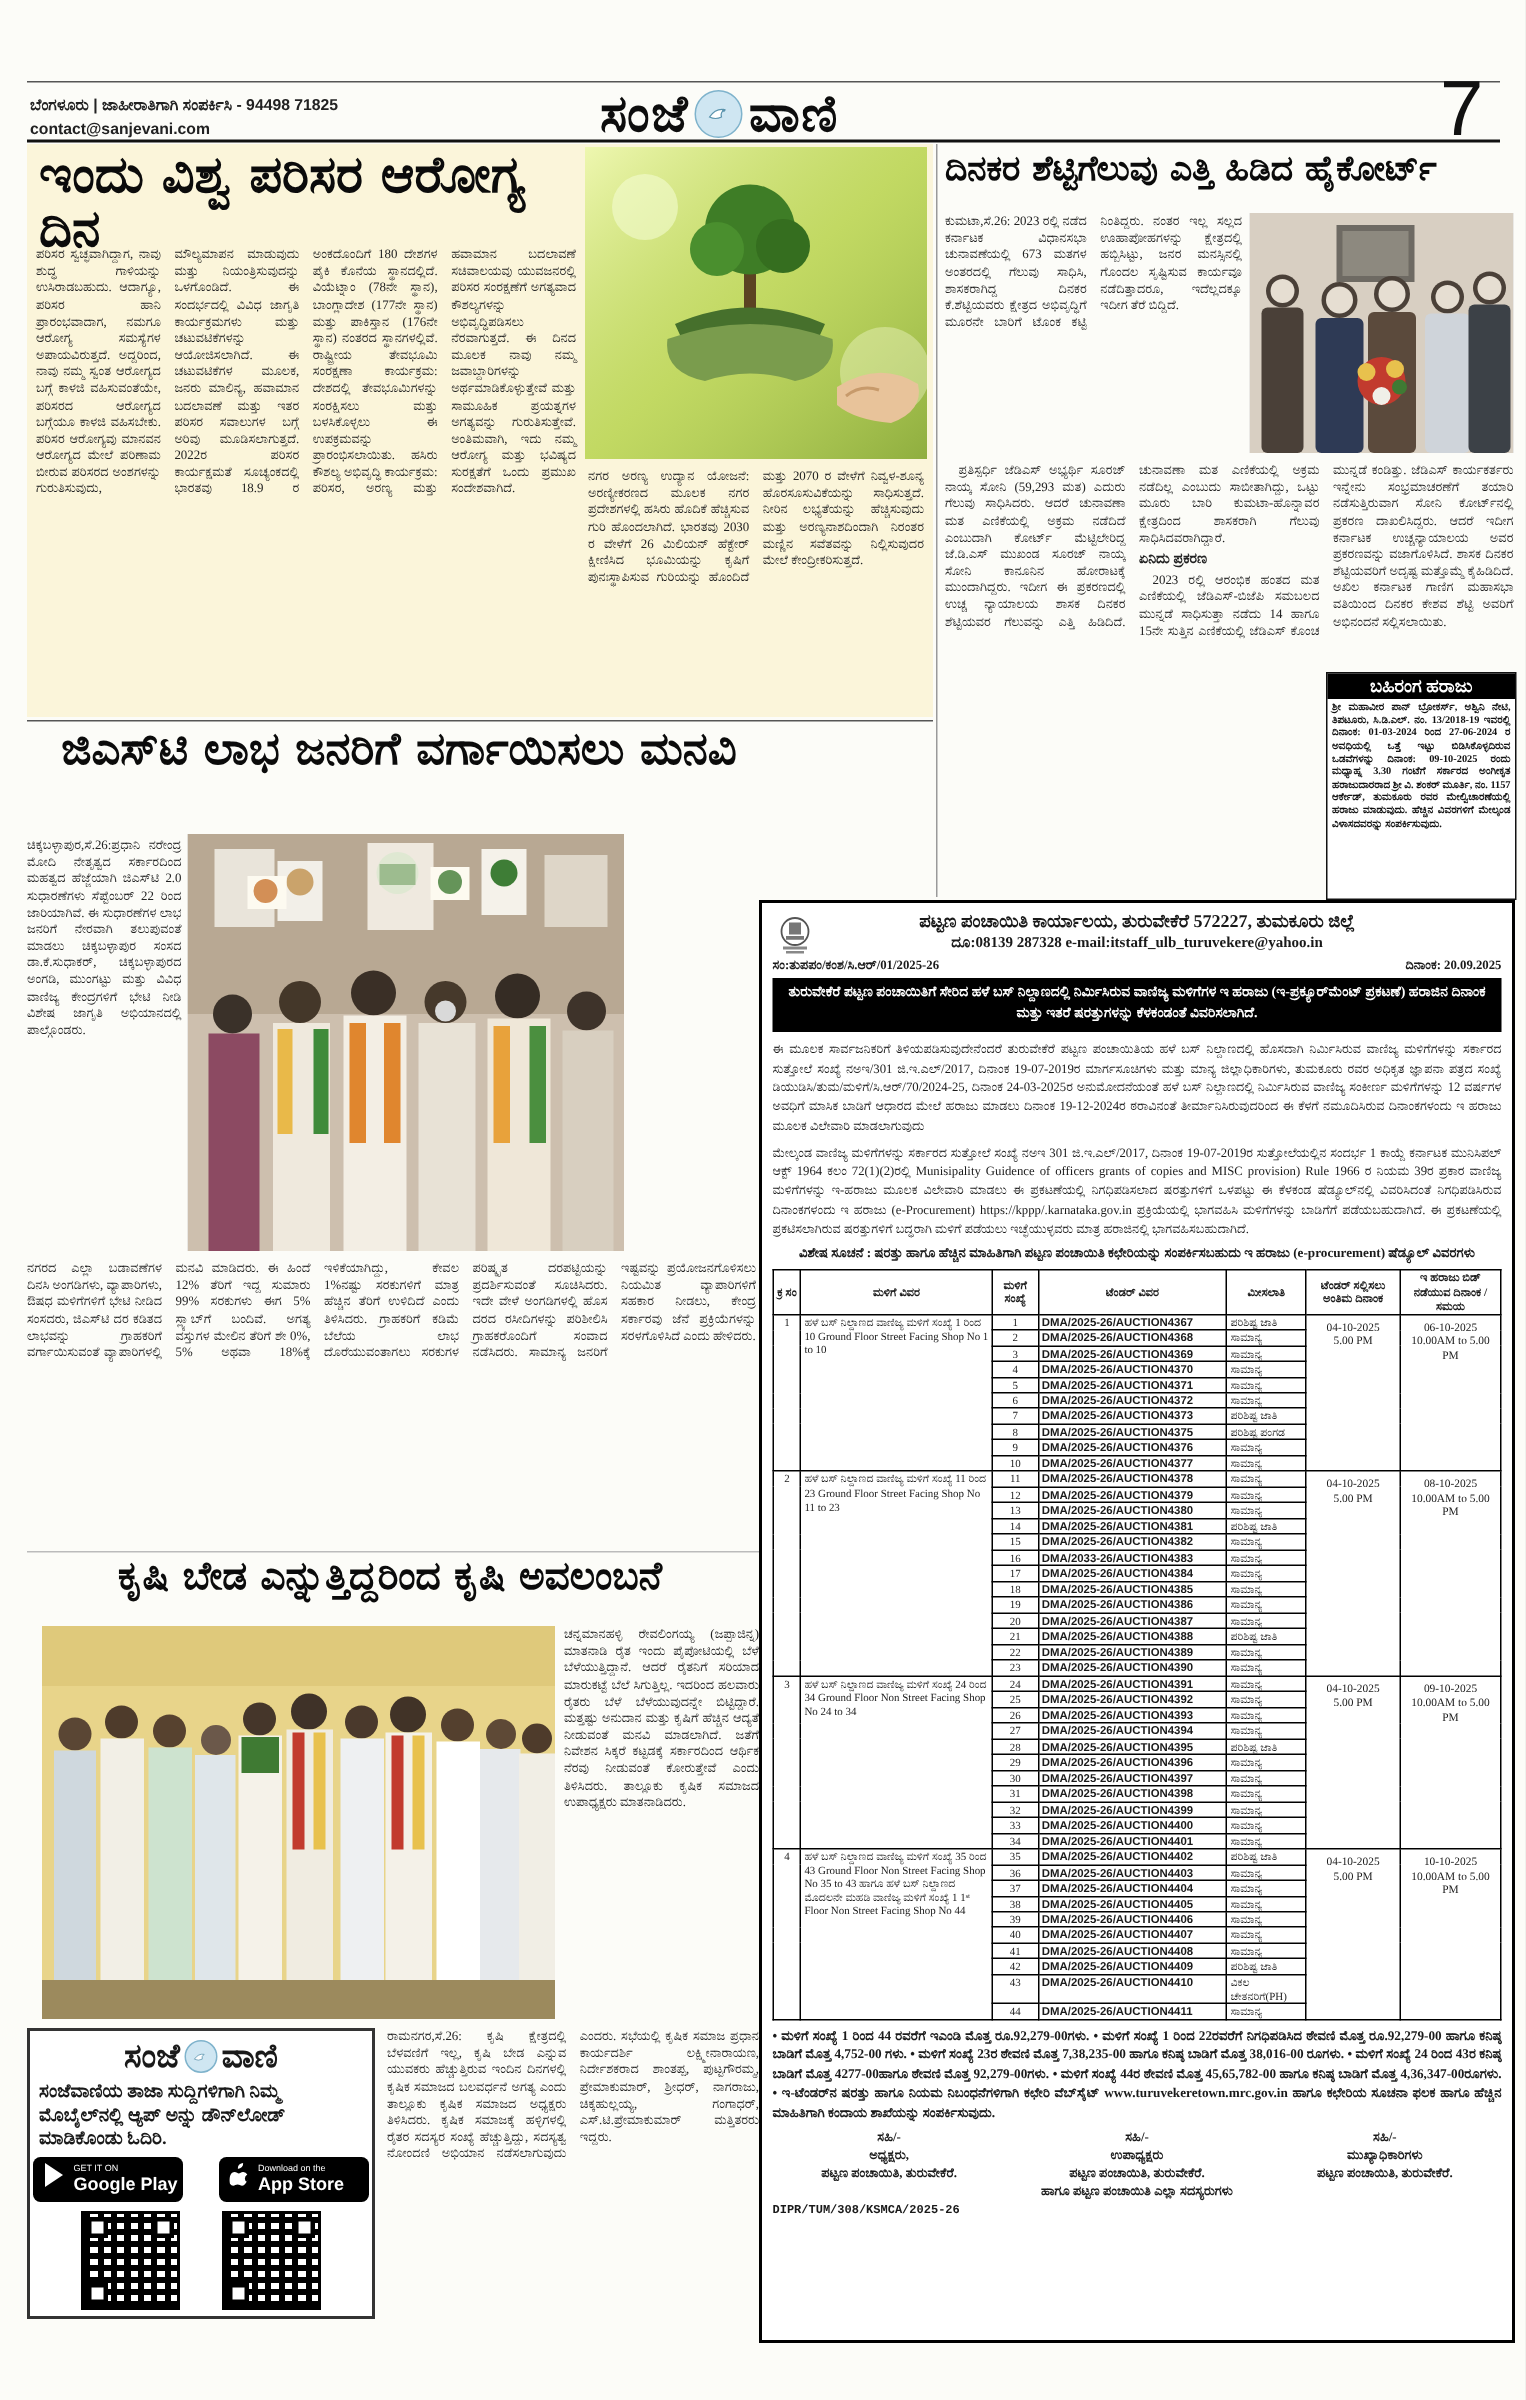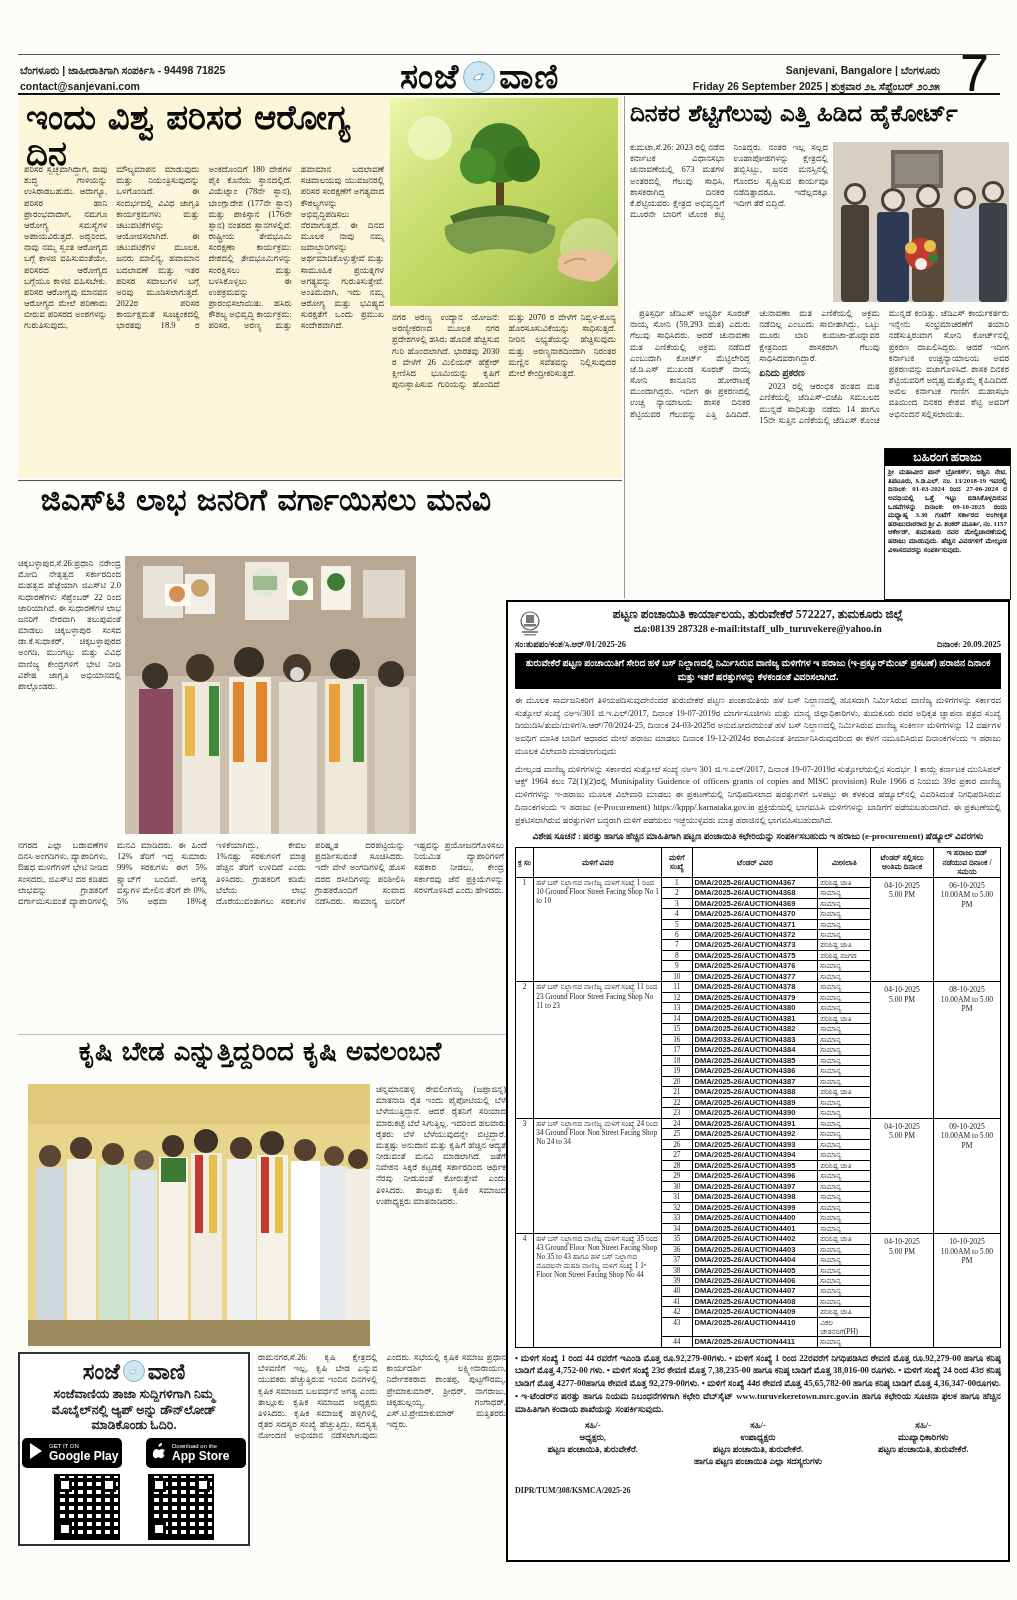--- a/index.html
+++ b/index.html
@@ -52,21 +52,21 @@
   #agri-headline{left:40px;top:1038px;width:440px;font-size:26px;line-height:1.05;text-align:center;}
   #agri-photo{left:28px;top:1084px;width:342px;height:262px;overflow:hidden;}
   #agri-body-right{left:376px;top:1084px;width:130px;height:262px;}
   #agri-body-bottom{left:258px;top:1352px;width:248px;height:242px;}
 
   
   #app-ad{left:18px;top:1352px;width:232px;height:194px;border:2px solid #333;background:#fff;
           display:flex;flex-direction:column;align-items:center;padding:4px 6px;box-sizing:border-box;}
   .ad-logo{display:flex;align-items:center;gap:3px;font-size:22px;font-weight:bold;font-family:"DejaVu Serif",serif;}
   .ad-logo .mast-logo{width:20px;height:20px;}
-  .ad-msg{font-size:12.5px;font-weight:bold;text-align:center;line-height:1.25;margin:3px 0 4px;}
+  .ad-msg{font-size:12.5px;font-weight:bold;line-height:1.25;margin:3px 0 4px;}
   .badges{display:flex;gap:24px;}
   .badge{width:100px;height:30px;background:#000;border-radius:5px;color:#fff;display:flex;align-items:center;
          gap:6px;padding:0 7px;box-sizing:border-box;font-family:"Liberation Sans",sans-serif;}
   .badge .b1{font-size:6px;line-height:1.1;}
   .badge .b2{font-size:12px;font-weight:bold;line-height:1.05;white-space:nowrap;}
   .qr-row{display:flex;gap:28px;margin-top:6px;}
   .qr{width:62px;height:62px;border:2px solid #000;position:relative;
       background:
         repeating-linear-gradient(0deg,#000 0 4px,transparent 4px 8px),
         repeating-linear-gradient(90deg,#000 0 4px,#fff 4px 9px);}
@@ -88,21 +88,21 @@
   table.tn-table{border-collapse:collapse;width:100%;table-layout:fixed;margin-top:2px;}
   .tn-table th,.tn-table td{border:1px solid #000;font-size:7.3px;line-height:1.25;padding:0 2px;
       overflow:hidden;vertical-align:top;}
   .tn-table th{font-weight:bold;text-align:center;vertical-align:middle;font-size:7.6px;}
   .tn-table td.c{text-align:center;}
   .tn-table td.tender-no{font-family:"Liberation Sans",sans-serif;font-size:7.6px;font-weight:bold;white-space:nowrap;}
   .tn-table td.dates{text-align:center;vertical-align:top;padding-top:3px;font-size:7.6px;}
   .tn-notes{font-size:8.8px;line-height:1.45;text-align:justify;margin-top:4px;font-weight:bold;}
   .tn-sigs{display:flex;justify-content:space-between;margin-top:4px;font-size:8.6px;font-weight:bold;text-align:center;line-height:1.4;}
   .tn-sigs>div{width:32%;}
-  .tn-dipr{font-size:8px;font-weight:bold;margin-top:18px;font-family:Liberation Serif, serif;}
+  .tn-dipr{font-size:8px;font-weight:bold;margin-top:2px;font-family:Liberation Mono, monospace;}
 
   
   .photo{background:#ddd;}
 </style>
 </head>
 <body>
 
 <div class="page">
 
   <div class="rule-h" style="left:18px;top:54px;width:982px;"></div>
@@ -114,24 +114,20 @@
     <div class="masthead">
       <span>ಸಂಜೆ</span>
       <span class="mast-logo">
         <svg width="20" height="20" viewBox="0 0 20 20">
             <path d="M4 12 Q8 6 14 7 Q11 9 12 12 Q8 14 4 12 Z" fill="#fff" stroke="#5a93ad" stroke-width="0.8"></path>
             <circle cx="13.5" cy="7.5" r="1" fill="#5a93ad"></circle>
           </svg>
       </span>
       <span>ವಾಣಿ</span>
     </div>
-  </div>
-  <div class="abs hdr-small" style="left:640px;top:62px;width:300px;text-align:right;">
-    <div>Sanjevani, Bangalore  |  ಬೆಂಗಳೂರು</div>
-    <div>Friday 26 September 2025  |  ಶುಕ್ರವಾರ ೨೬ ಸೆಪ್ಟೆಂಬರ್ ೨೦೨೫</div>
   </div>
   <div class="abs page-num" style="left:960px;top:50px;">7</div>
   <div class="rule-h heavy" style="left:18px;top:93px;width:982px;"></div>
 
   <div class="abs" id="env-article"></div>
   <div class="abs headline" id="env-headline">ಇಂದು ವಿಶ್ವ ಪರಿಸರ ಆರೋಗ್ಯ ದಿನ</div>
   <div class="abs photo" id="env-photo">
     <svg width="228" height="208" viewBox="0 0 228 208">
       <rect width="228" height="208" fill="#cfe06a"></rect>
       <rect width="228" height="208" fill="url(#g1)"></rect>

